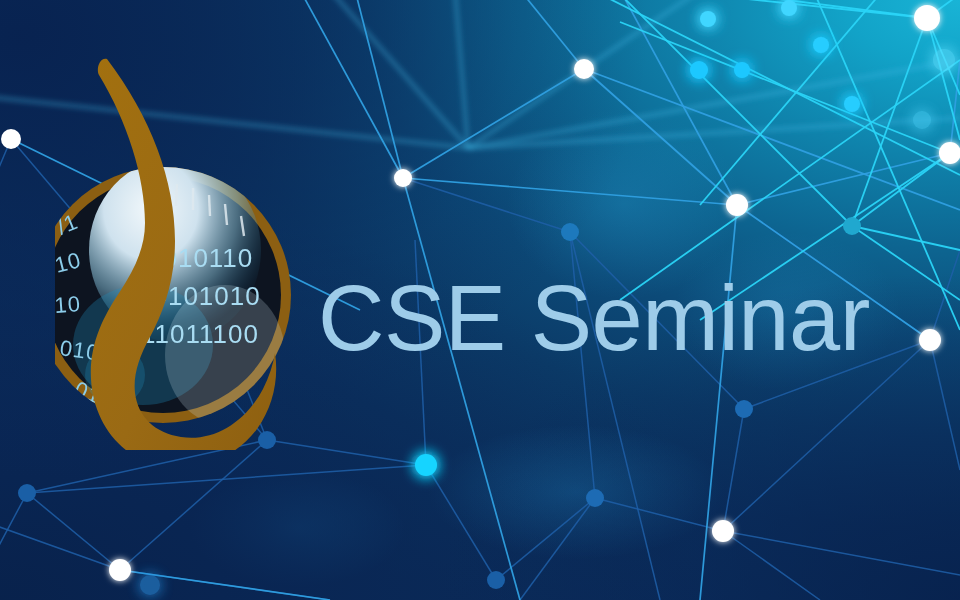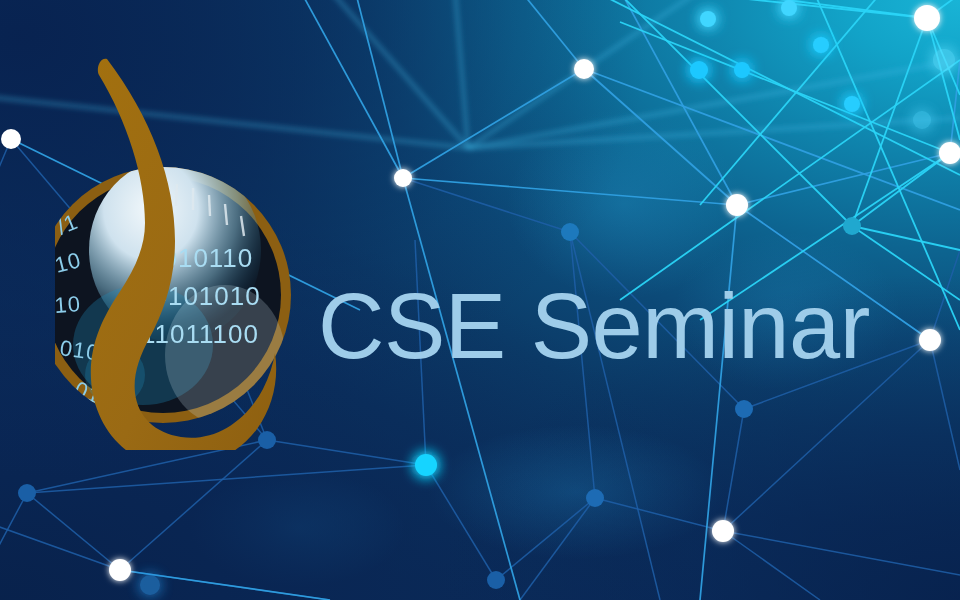--- a/index.html
+++ b/index.html
@@ -80,21 +80,20 @@
     position: absolute;
     left: 318px;
     top: 272px;
     font-size: 92px;
     line-height: 92px;
     font-weight: 400;
     letter-spacing: -0.5px;
     color: #9ecce9;
     white-space: nowrap;
     font-family: "Liberation Sans", sans-serif;
-    margin-top: 8px;
   }
   
   #logo {
     position: absolute;
     left: 55px;
     top: 45px;
     width: 260px;
     height: 405px;
   }
   #logo svg { display:block; width:100%; height:100%; }

